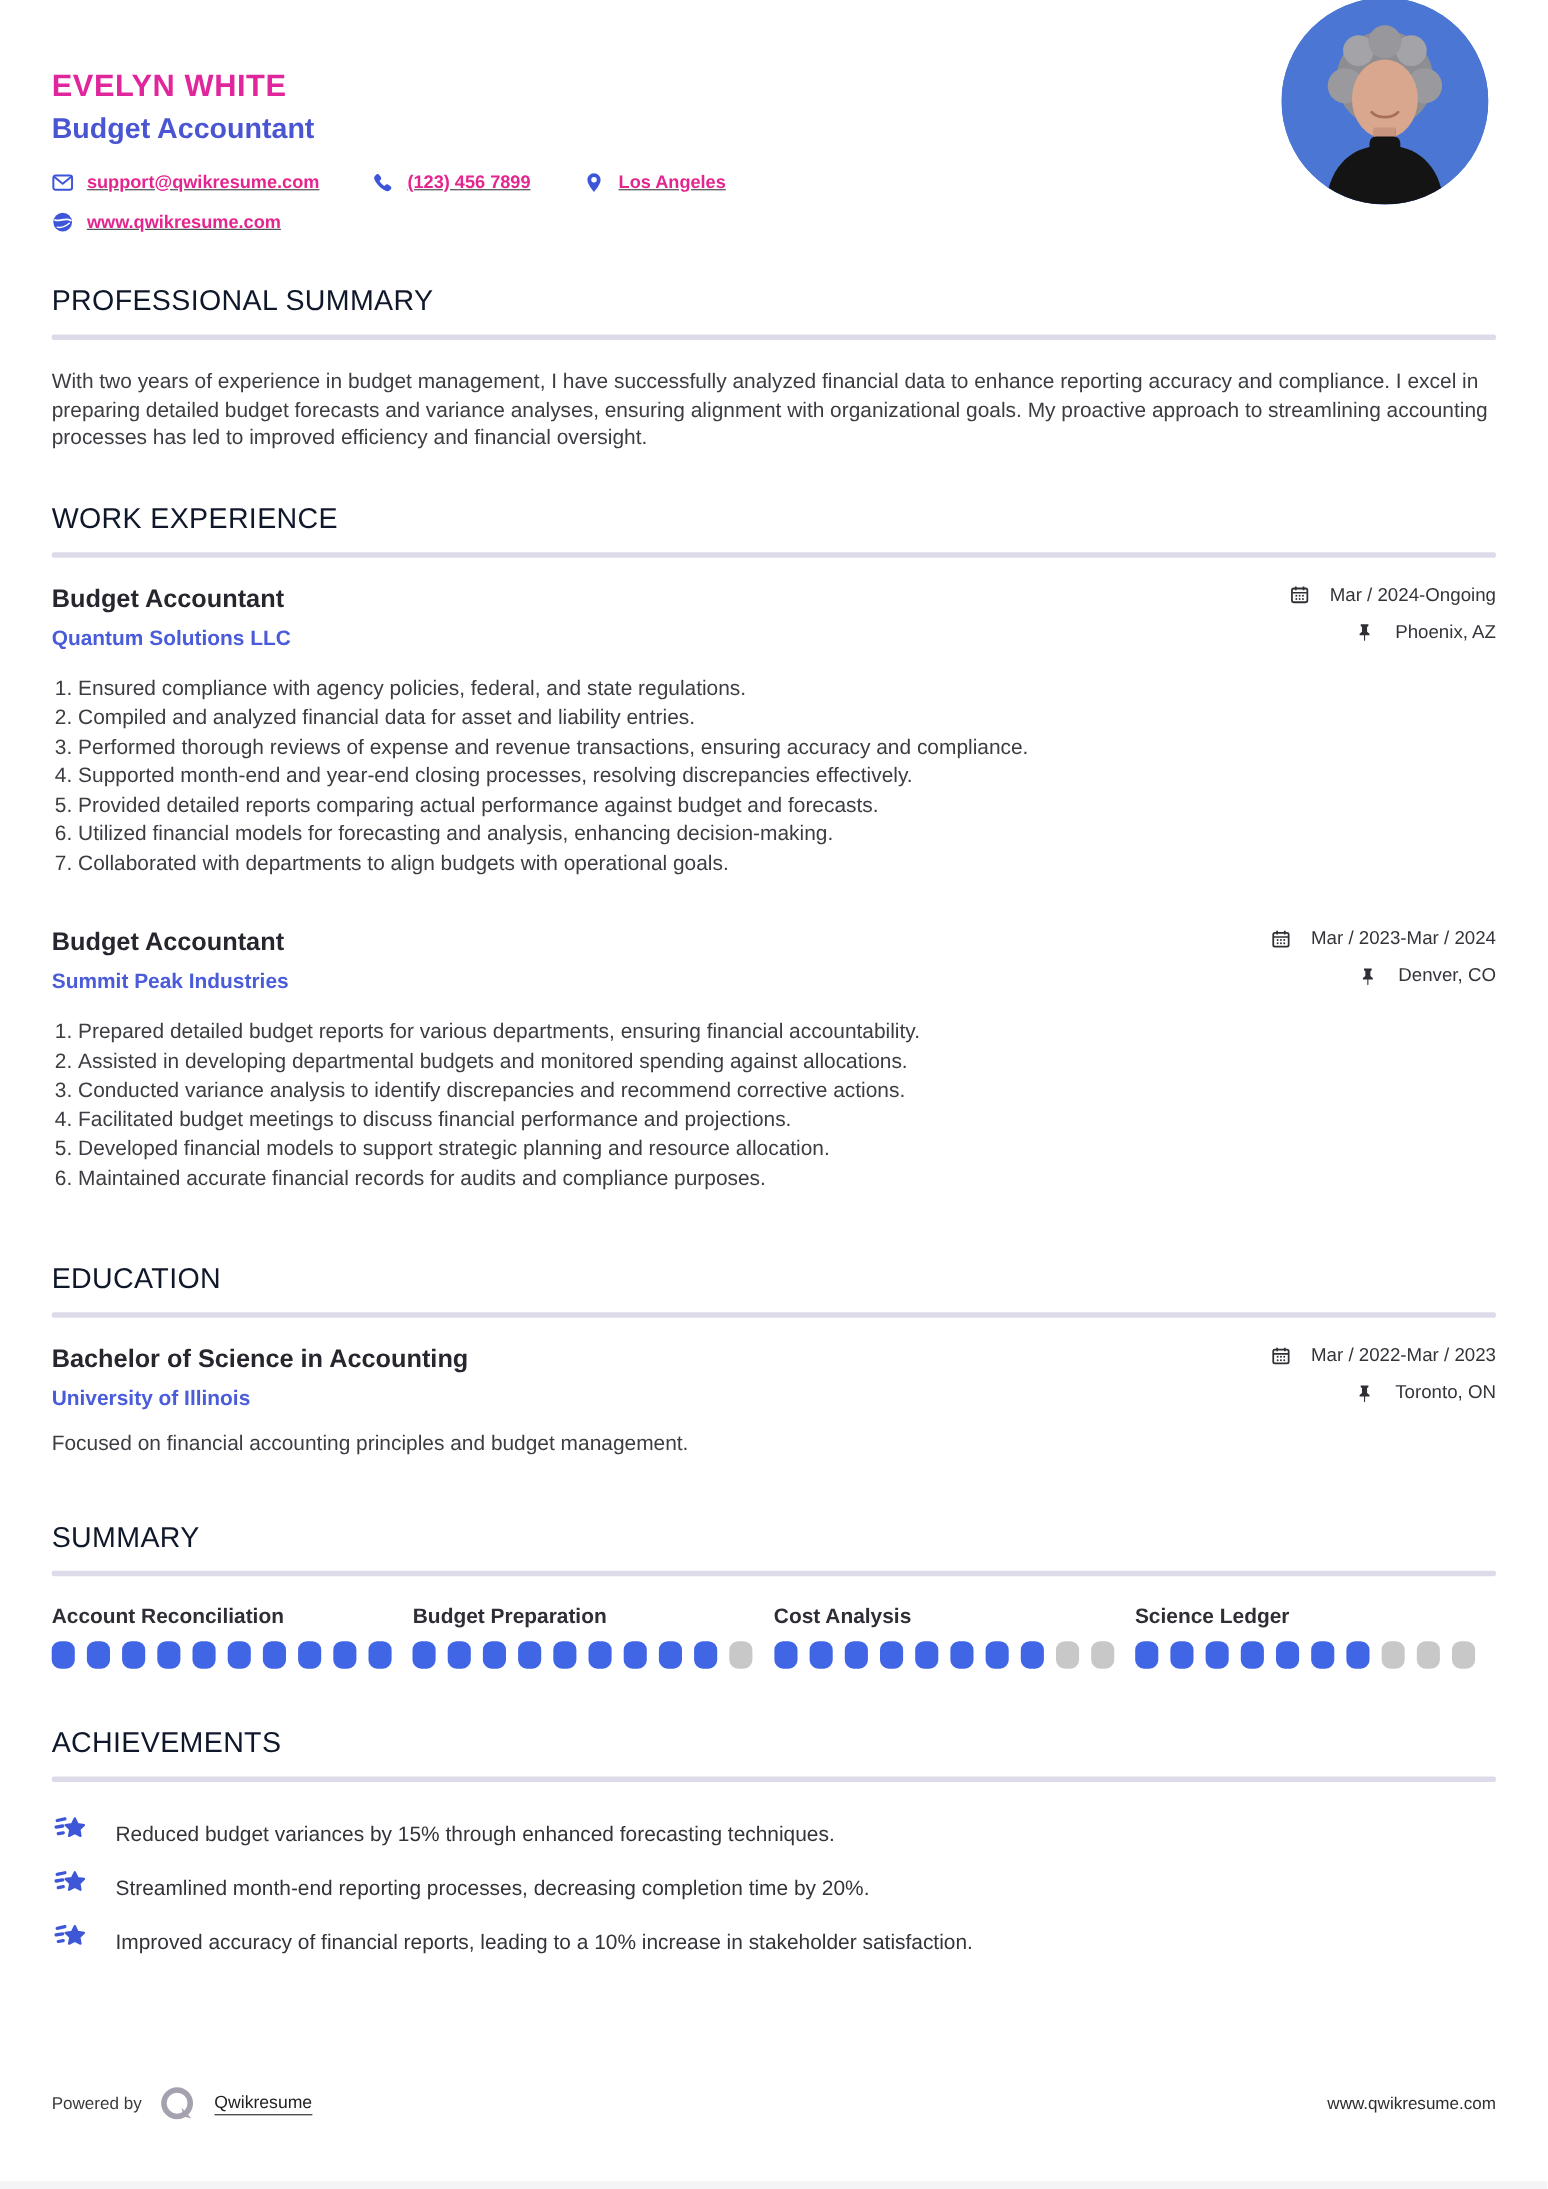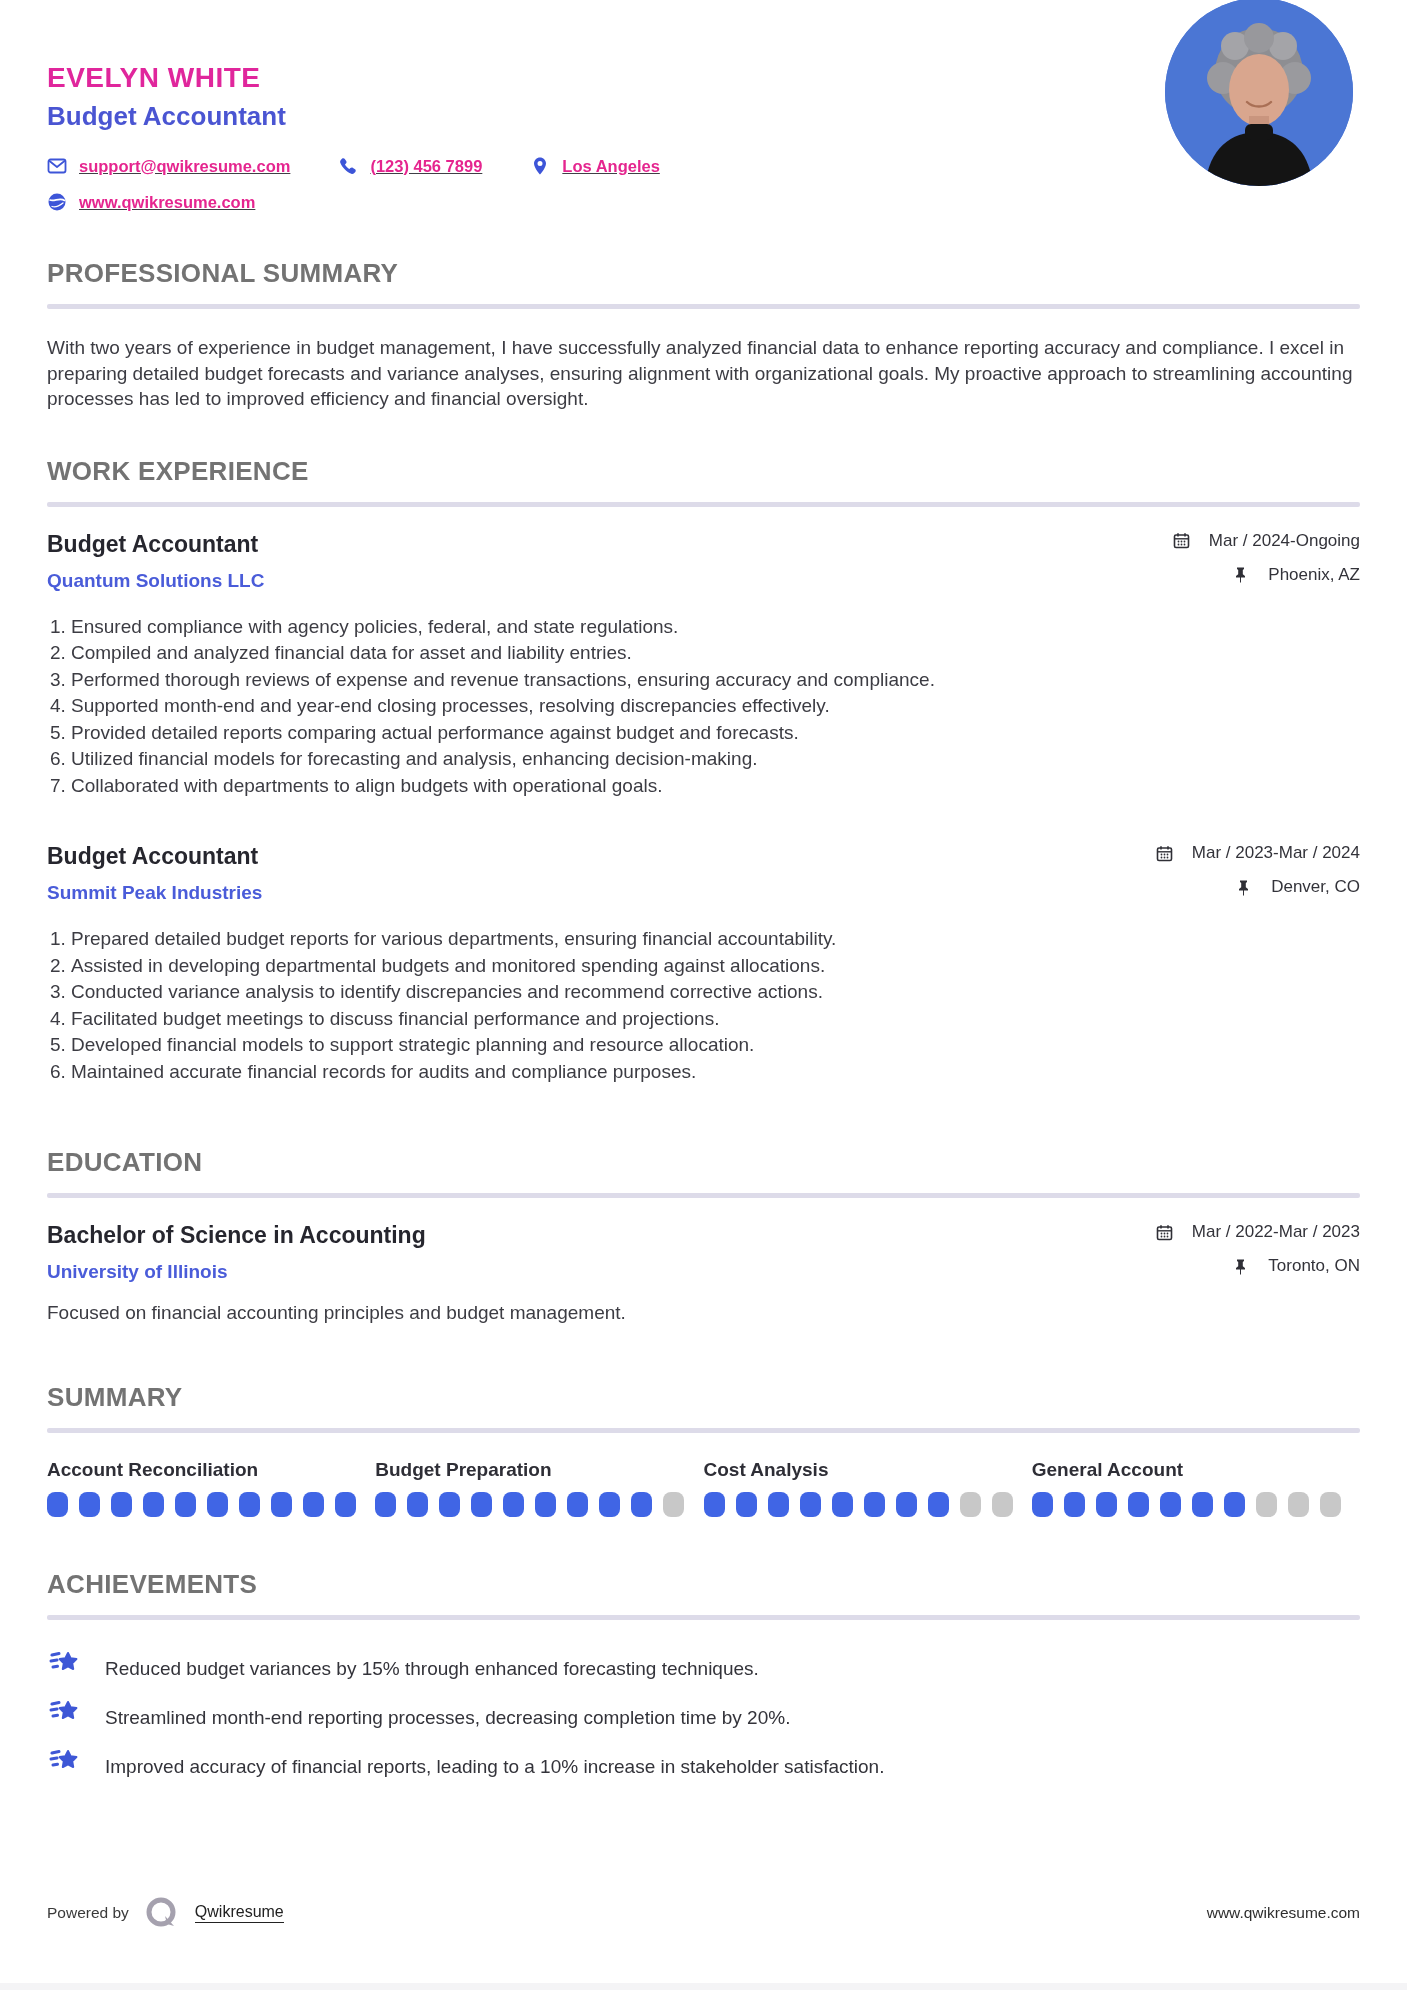--- a/index.html
+++ b/index.html
@@ -28,21 +28,21 @@
 
   .photo {
     position:absolute; top:-2px; right:7px;
     width:188px; height:188px; border-radius:50%;
     background:#4b76d4; overflow:hidden;
   }
   .photo svg { display:block; }
 
   
   .sec-heading {
-    font-size:26px; font-weight:700; letter-spacing:.3px; color:#737373;
+    font-size:26px; font-weight:400; letter-spacing:.3px; color:#0f172a;
   }
   .rule { height:5px; background:#dddbe9; border-radius:2px; margin-top:15px; }
 
   .summary-text {
     margin-top:26px; font-size:19px; line-height:25.5px; color:#3c3c43;
     max-width:1320px;
   }
 
   .section-summary { margin-top:46px; }
   .section-work { margin-top:44px; }
@@ -335,21 +335,21 @@
             <span class="dot on"></span>
             <span class="dot on"></span>
             <span class="dot on"></span>
             <span class="dot on"></span>
             <span class="dot on"></span>
             <span class="dot"></span>
             <span class="dot"></span>
           </div>
       </div>
       <div class="skill">
-        <div class="skill-label">General Account</div>
+        <div class="skill-label">Science Ledger</div>
         <div class="dotbar">
             <span class="dot on"></span>
             <span class="dot on"></span>
             <span class="dot on"></span>
             <span class="dot on"></span>
             <span class="dot on"></span>
             <span class="dot on"></span>
             <span class="dot on"></span>
             <span class="dot"></span>
             <span class="dot"></span>

